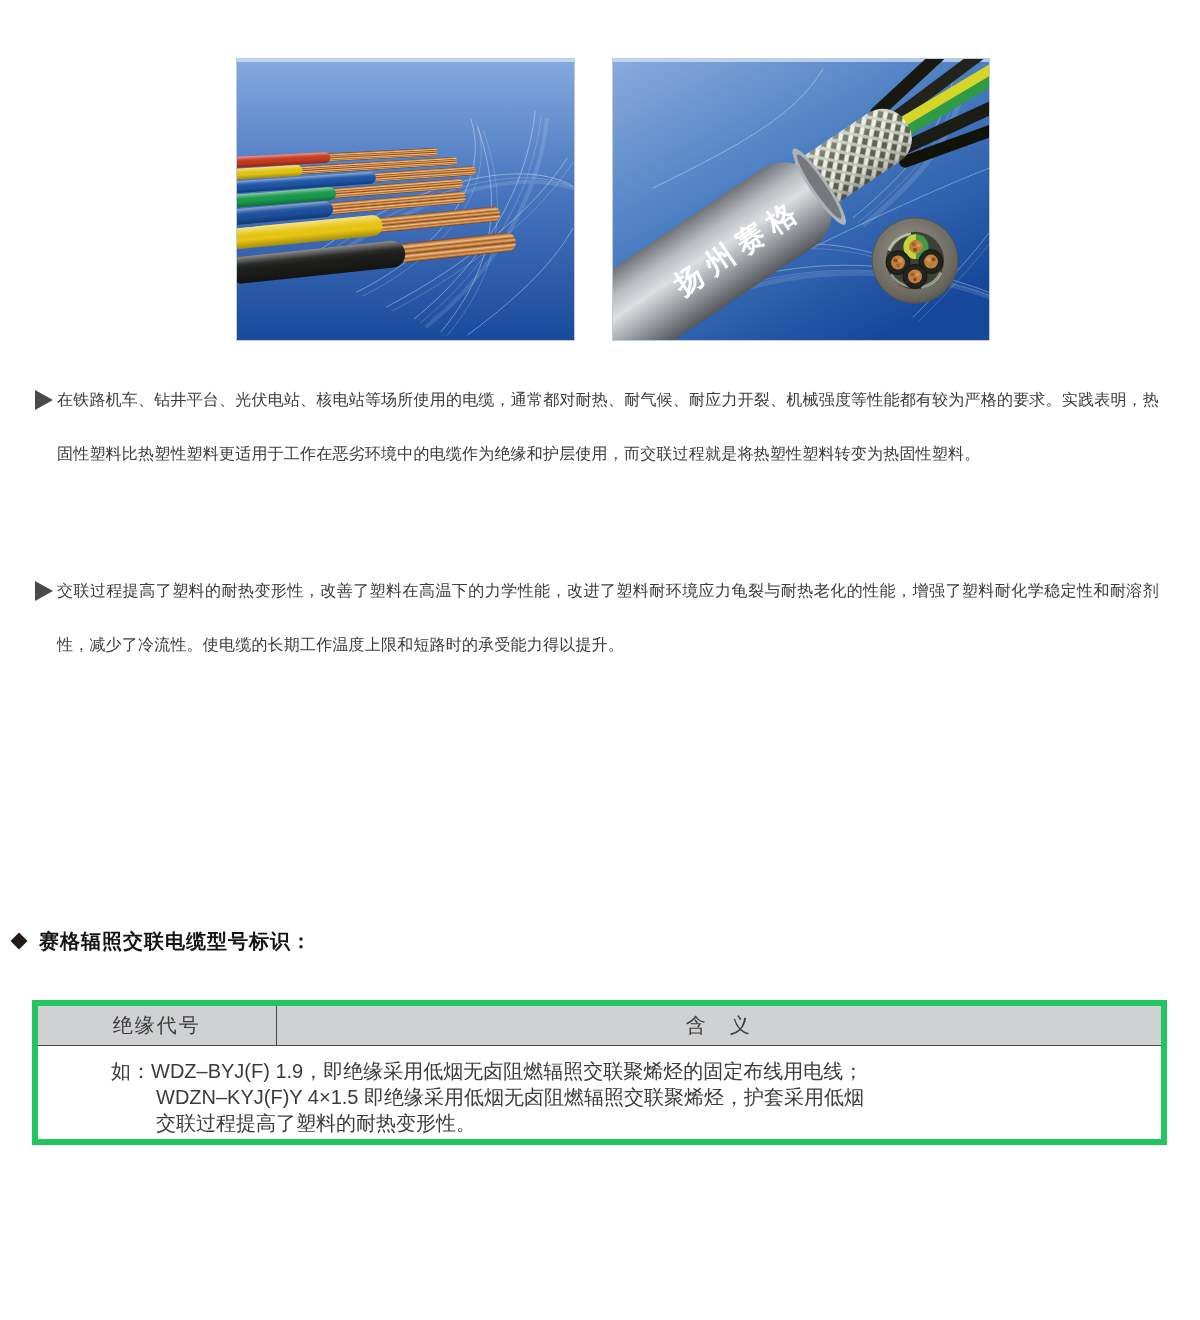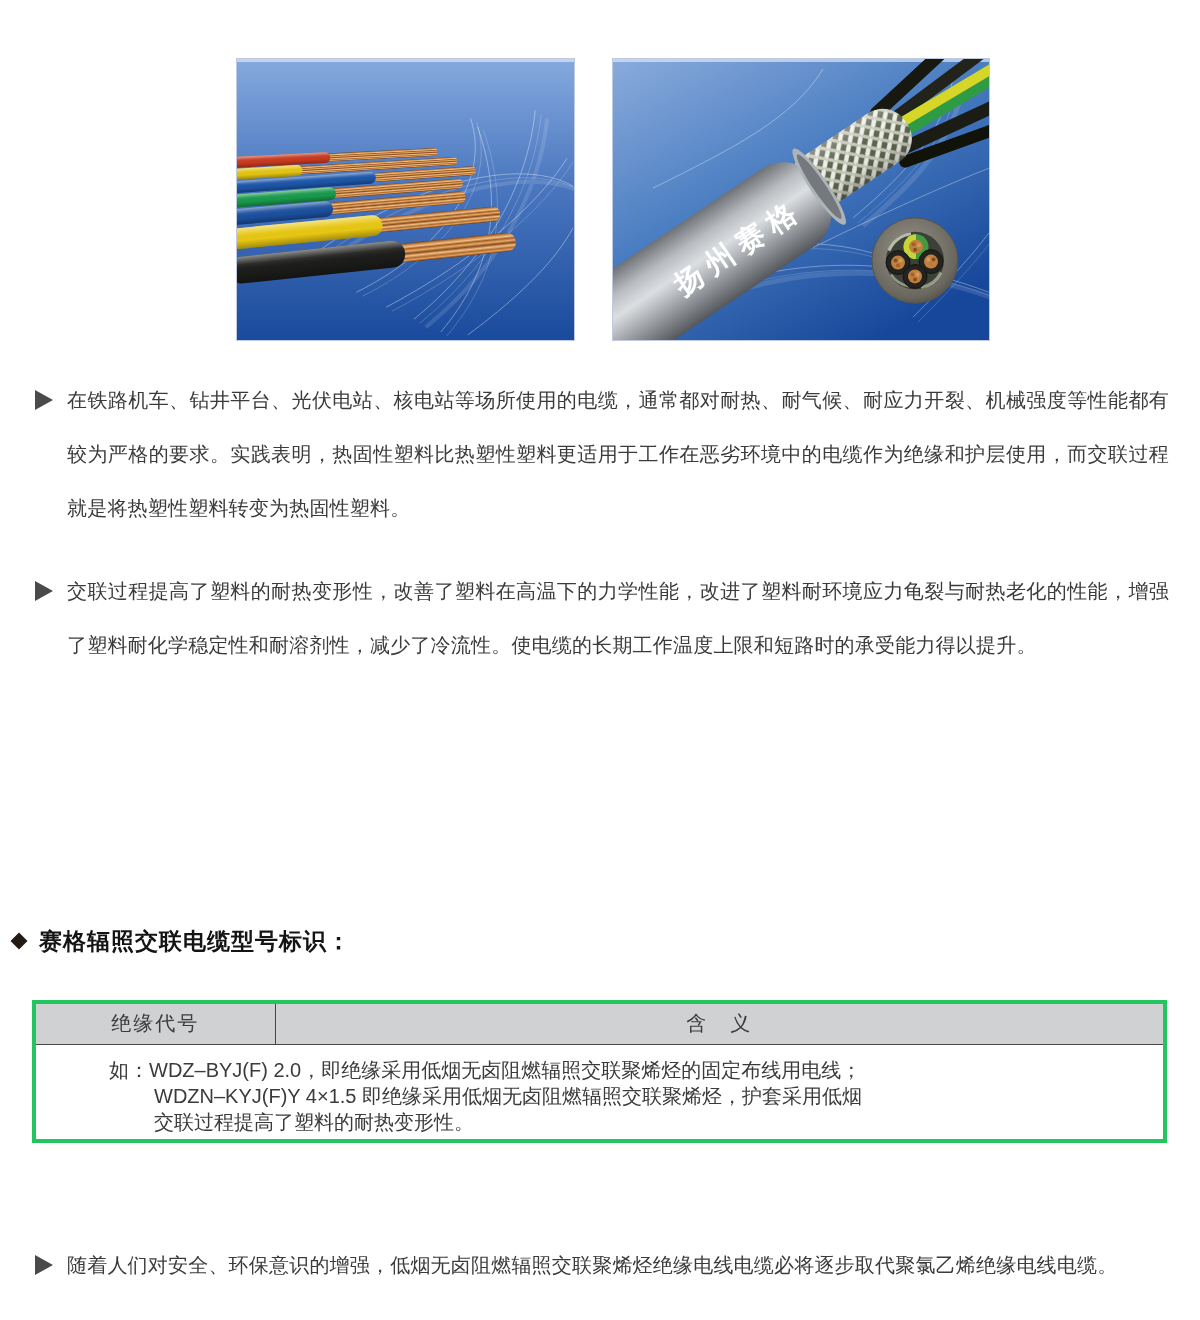--- a/index.html
+++ b/index.html
@@ -13,39 +13,39 @@
   .photo-left{left:236px;width:339px;}
   .photo-right{left:612px;width:378px;}
   .photo svg{display:block;width:100%;height:100%;}
   
   .bullet-para{position:absolute;left:35px;width:1152px;}
   .tri{
     position:absolute;left:0;top:17px;width:0;height:0;
     border-left:18px solid #4a4a4a;border-top:10px solid transparent;border-bottom:10px solid transparent;
   }
   .bullet-text{
-    margin-left:32px;width:1102px;font-size:20px;line-height:54px;
+    margin-left:22px;width:1102px;font-size:16px;line-height:54px;
     text-align:justify;color:#3b3b3b;letter-spacing:0.2px;
   }
   .para-1{top:373px;} .para-2{top:564px;} .para-3{top:713px;} .para-4{top:1238px;}
   .para-4 .bullet-text{text-align:left;}
   
   .sec-header{position:absolute;left:10px;top:926px;height:30px;display:flex;align-items:center;}
   .diamond{width:12px;height:12px;background:#231a16;transform:rotate(45deg);margin:0 14px 0 3px;flex:none;}
-  .sec-title{font-size:23px;font-weight:bold;color:#141414;letter-spacing:1px;line-height:30px;}
+  .sec-title{font-size:20px;font-weight:bold;color:#141414;letter-spacing:1px;line-height:30px;}
   
   .model-table{
     position:absolute;left:32px;top:1000px;width:1135px;
     border-collapse:collapse;table-layout:fixed;
   }
   .model-table th,.model-table td{
     border:1px solid #474747;font-weight:normal;font-size:20px;color:#3b3b3b;
     text-align:center;padding:0;box-sizing:border-box;
   }
-  .model-table{border:4px solid #22c55e;}
+  .model-table{border:6px solid #22c55e;}
   .model-table .hdr th{height:42px;background:#d0d1d3;letter-spacing:2px;}
   .model-table .row td{height:39px;}
   .model-table .note-cell{height:97px;vertical-align:top;text-align:left;padding-top:12px;}
   .note-line{font-size:20px;line-height:26px;padding-left:118px;color:#3b3b3b;}
   .note-line.first{padding-left:73px;}
 </style>
 </head>
 <body>
 
 <div class="page">
@@ -280,26 +280,22 @@
         <col style="width:241px">
         <col>
       </colgroup>
     <tbody>
       <tr class="hdr">
         <th>绝缘代号</th>
         <th>含　义</th>
       </tr>
       <tr>
         <td class="note-cell" colspan="2">
-          <div class="note-line first">如：WDZ–BYJ(F) 2.0，即绝缘采用低烟无卤阻燃辐照交联聚烯烃的固定布线用电线；</div>
+          <div class="note-line first">如：WDZ–BYJ(F) 1.9，即绝缘采用低烟无卤阻燃辐照交联聚烯烃的固定布线用电线；</div>
           <div class="note-line">WDZN–KYJ(F)Y 4×1.5 即绝缘采用低烟无卤阻燃辐照交联聚烯烃，护套采用低烟</div>
           <div class="note-line">交联过程提高了塑料的耐热变形性。</div>
         </td>
       </tr>
     </tbody>
   </table>
 
-  <div class="bullet-para para-4">
-    <span class="tri"></span>
-    <div class="bullet-text">随着人们对安全、环保意识的增强，低烟无卤阻燃辐照交联聚烯烃绝缘电线电缆必将逐步取代聚氯乙烯绝缘电线电缆。</div>
-  </div>
 
 </div>
 
 </body></html>

